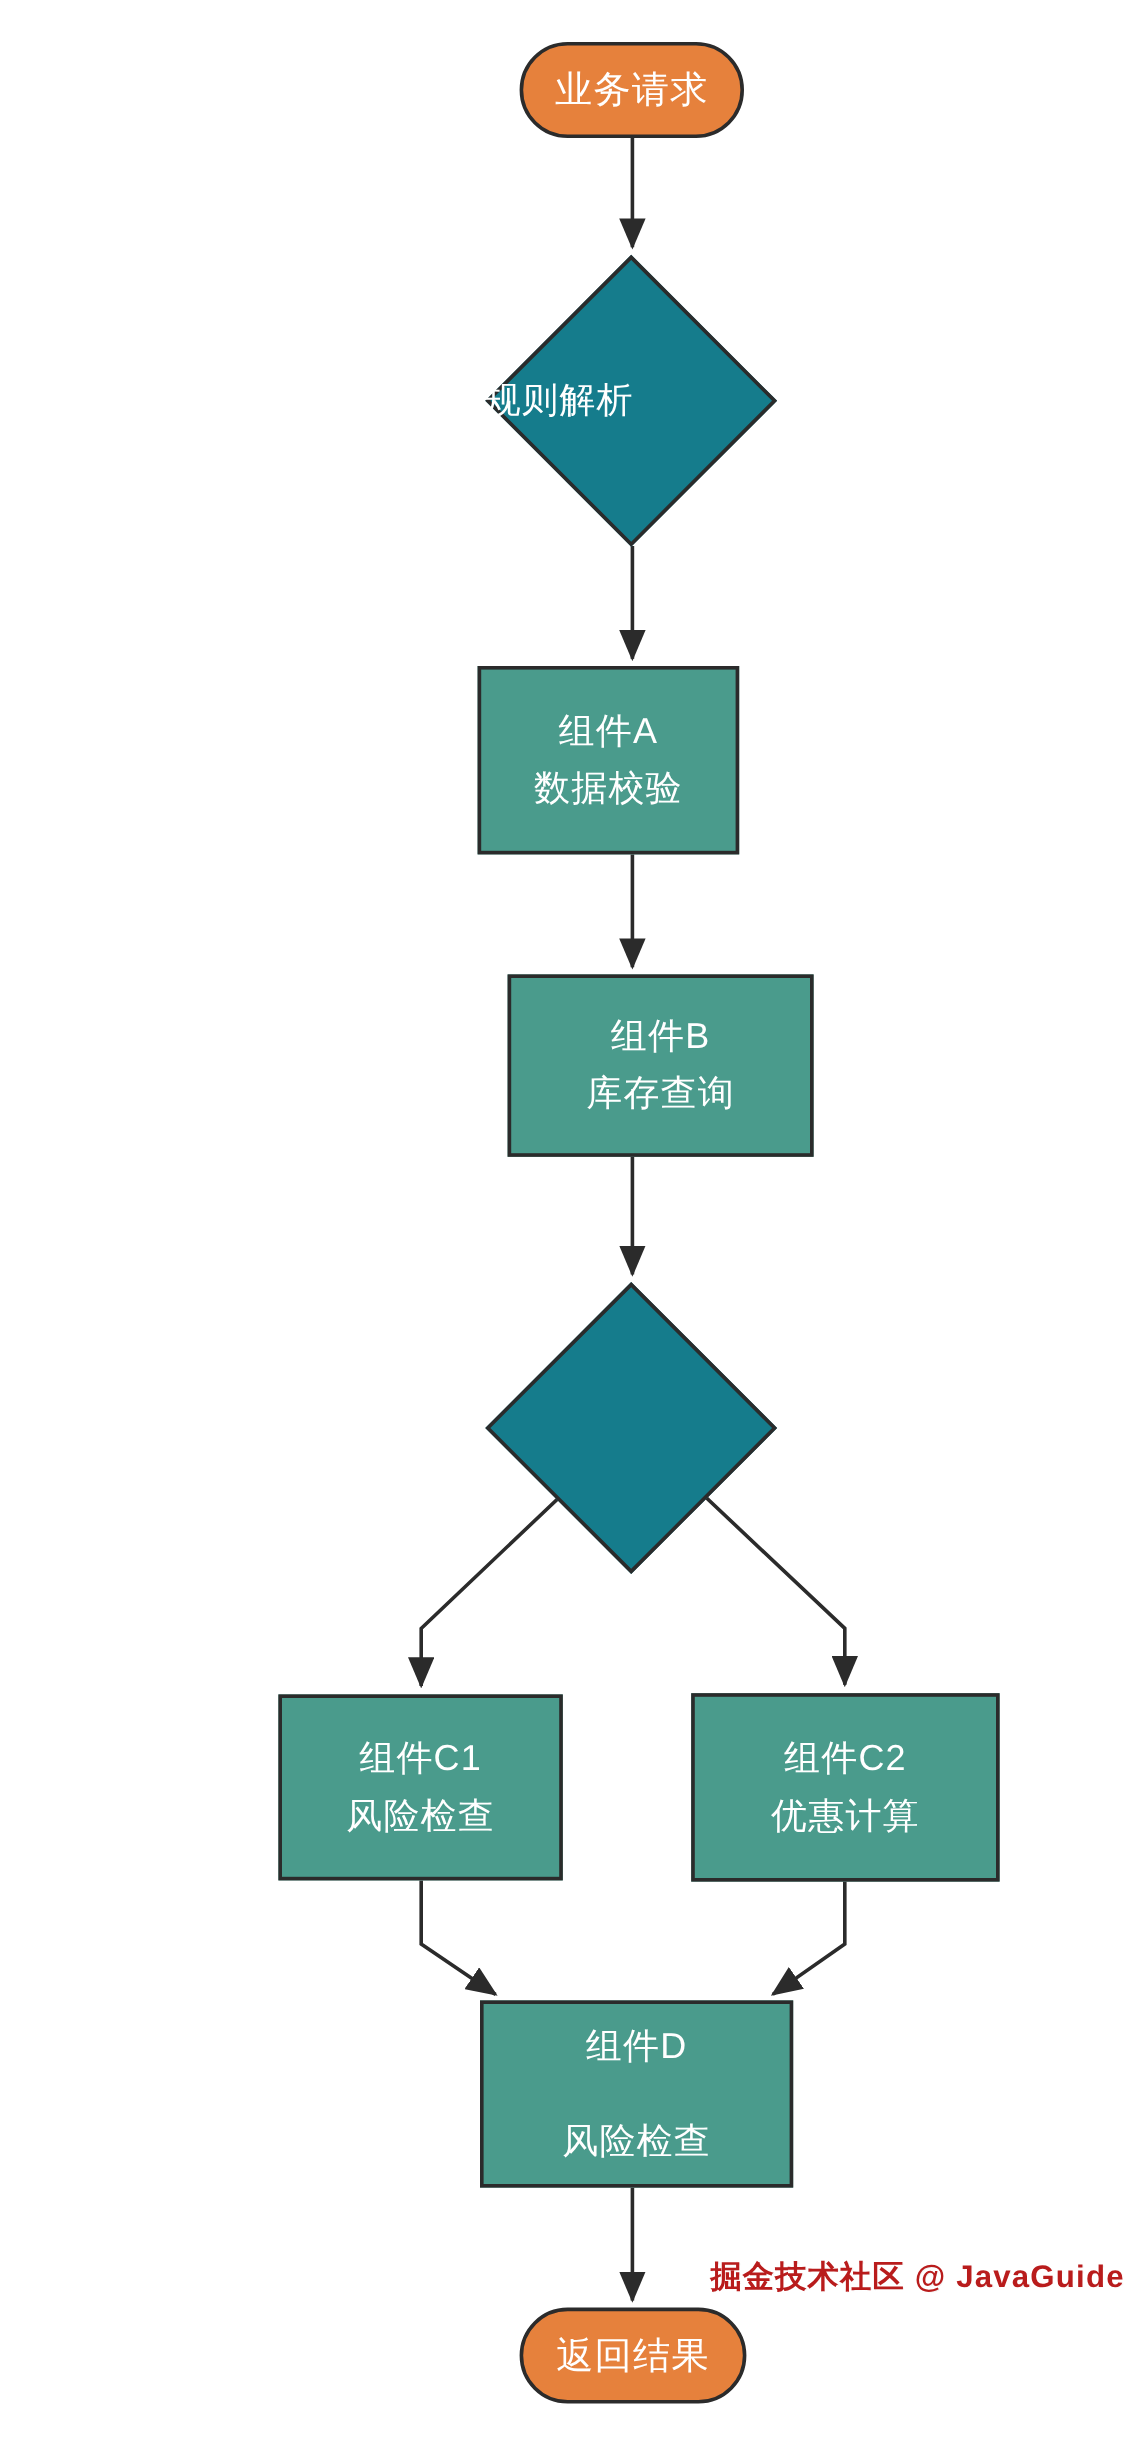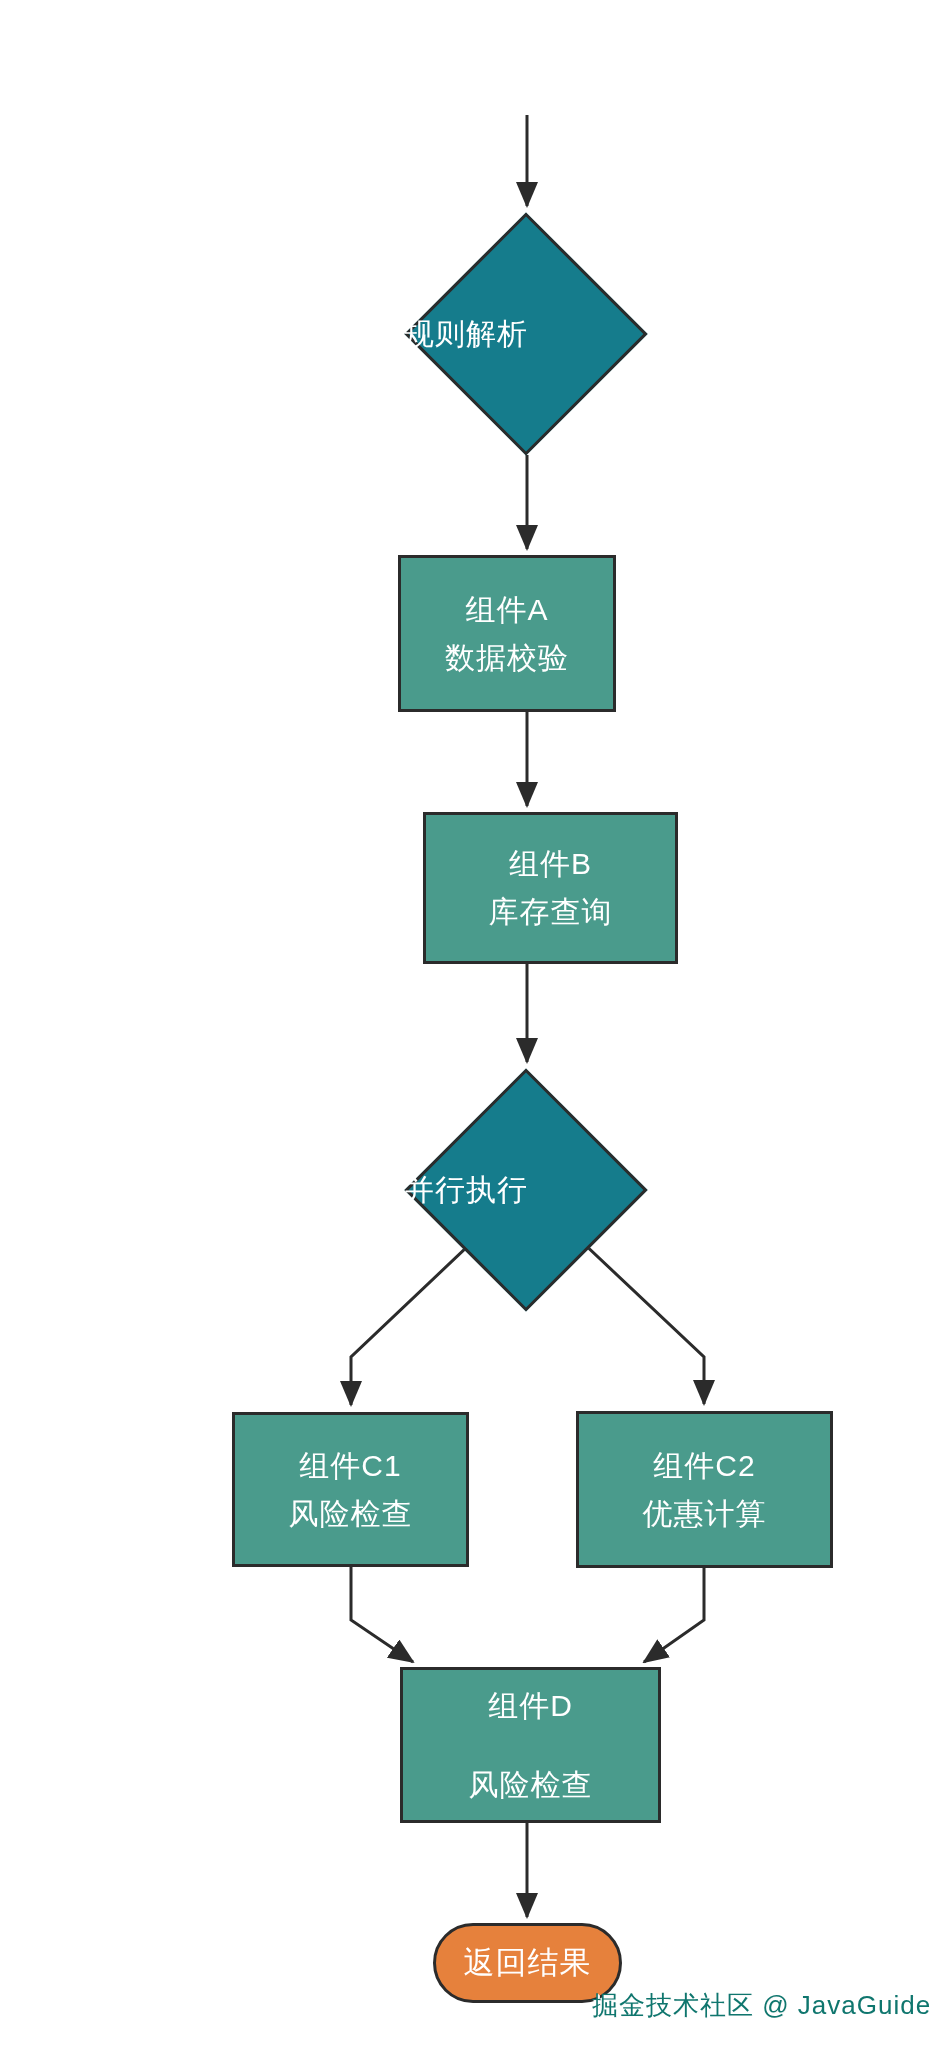--- a/index.html
+++ b/index.html
@@ -18,22 +18,22 @@
   .process{background:#4a9b8c;font-size:30px;line-height:48px;}
   .diamond{
     position:absolute;z-index:2;box-sizing:border-box;width:172px;height:172px;
     background:#157c8c;border:3px solid #2b2b2b;transform:rotate(45deg);
   }
   .diamond-label{
     position:absolute;z-index:3;color:#ffffff;font-size:30px;line-height:48px;
     text-align:left;letter-spacing:1px;width:244px;
   }
   .watermark{
-    position:absolute;z-index:4;left:592px;top:1988px;
-    font-size:26px;font-weight:normal;color:#0f766e;letter-spacing:1px;
+    position:absolute;z-index:4;left:592px;top:1880px;
+    font-size:26px;font-weight:bold;color:#b91c1c;letter-spacing:1px;
     text-shadow:2px 2px 0 #ffffff,1px 1px 0 #f3f3f3;
   }
 </style>
 </head>
 <body>
 
 <div class="canvas">
 
   <svg class="edges" width="938" height="2048" viewBox="0 0 938 2048">
     <defs>
@@ -45,36 +45,38 @@
     <path d="M527,455 V549" marker-end="url(#arrow)"></path>
     <path d="M527,712 V806" marker-end="url(#arrow)"></path>
     <path d="M527,964 V1062" marker-end="url(#arrow)"></path>
     <path d="M527,1190 L351,1357 V1405" marker-end="url(#arrow)"></path>
     <path d="M527,1190 L704,1357 V1404" marker-end="url(#arrow)"></path>
     <path d="M351,1567 V1620 L413,1662" marker-end="url(#arrow)"></path>
     <path d="M704,1568 V1620 L644,1662" marker-end="url(#arrow)"></path>
     <path d="M527,1823 V1917" marker-end="url(#arrow)"></path>
   </svg>
 
+  <div class="node terminal" style="left:433px;top:35px;width:187px;height:80px;">
+    <span>业务请求</span>
+  </div>
 
   <div class="diamond" style="left:440px;top:248px;"></div>
   <div class="diamond-label" style="left:404px;top:310px;">规则解析</div>
 
   <div class="node process" style="left:398px;top:555px;width:218px;height:157px;">
     <div>组件A</div>
     <div>数据校验</div>
   </div>
 
   <div class="node process" style="left:398px;top:812px;width:255px;height:152px;margin-left:25px;">
     <div>组件B</div>
     <div>库存查询</div>
   </div>
 
   <div class="diamond" style="left:440px;top:1104px;"></div>
-  <div class="diamond-label" style="left:404px;top:1166px;">并行执行</div>
 
   <div class="node process" style="left:232px;top:1412px;width:237px;height:155px;">
     <div>组件C1</div>
     <div>风险检查</div>
   </div>
 
   <div class="node process" style="left:576px;top:1411px;width:257px;height:157px;">
     <div>组件C2</div>
     <div>优惠计算</div>
   </div>

